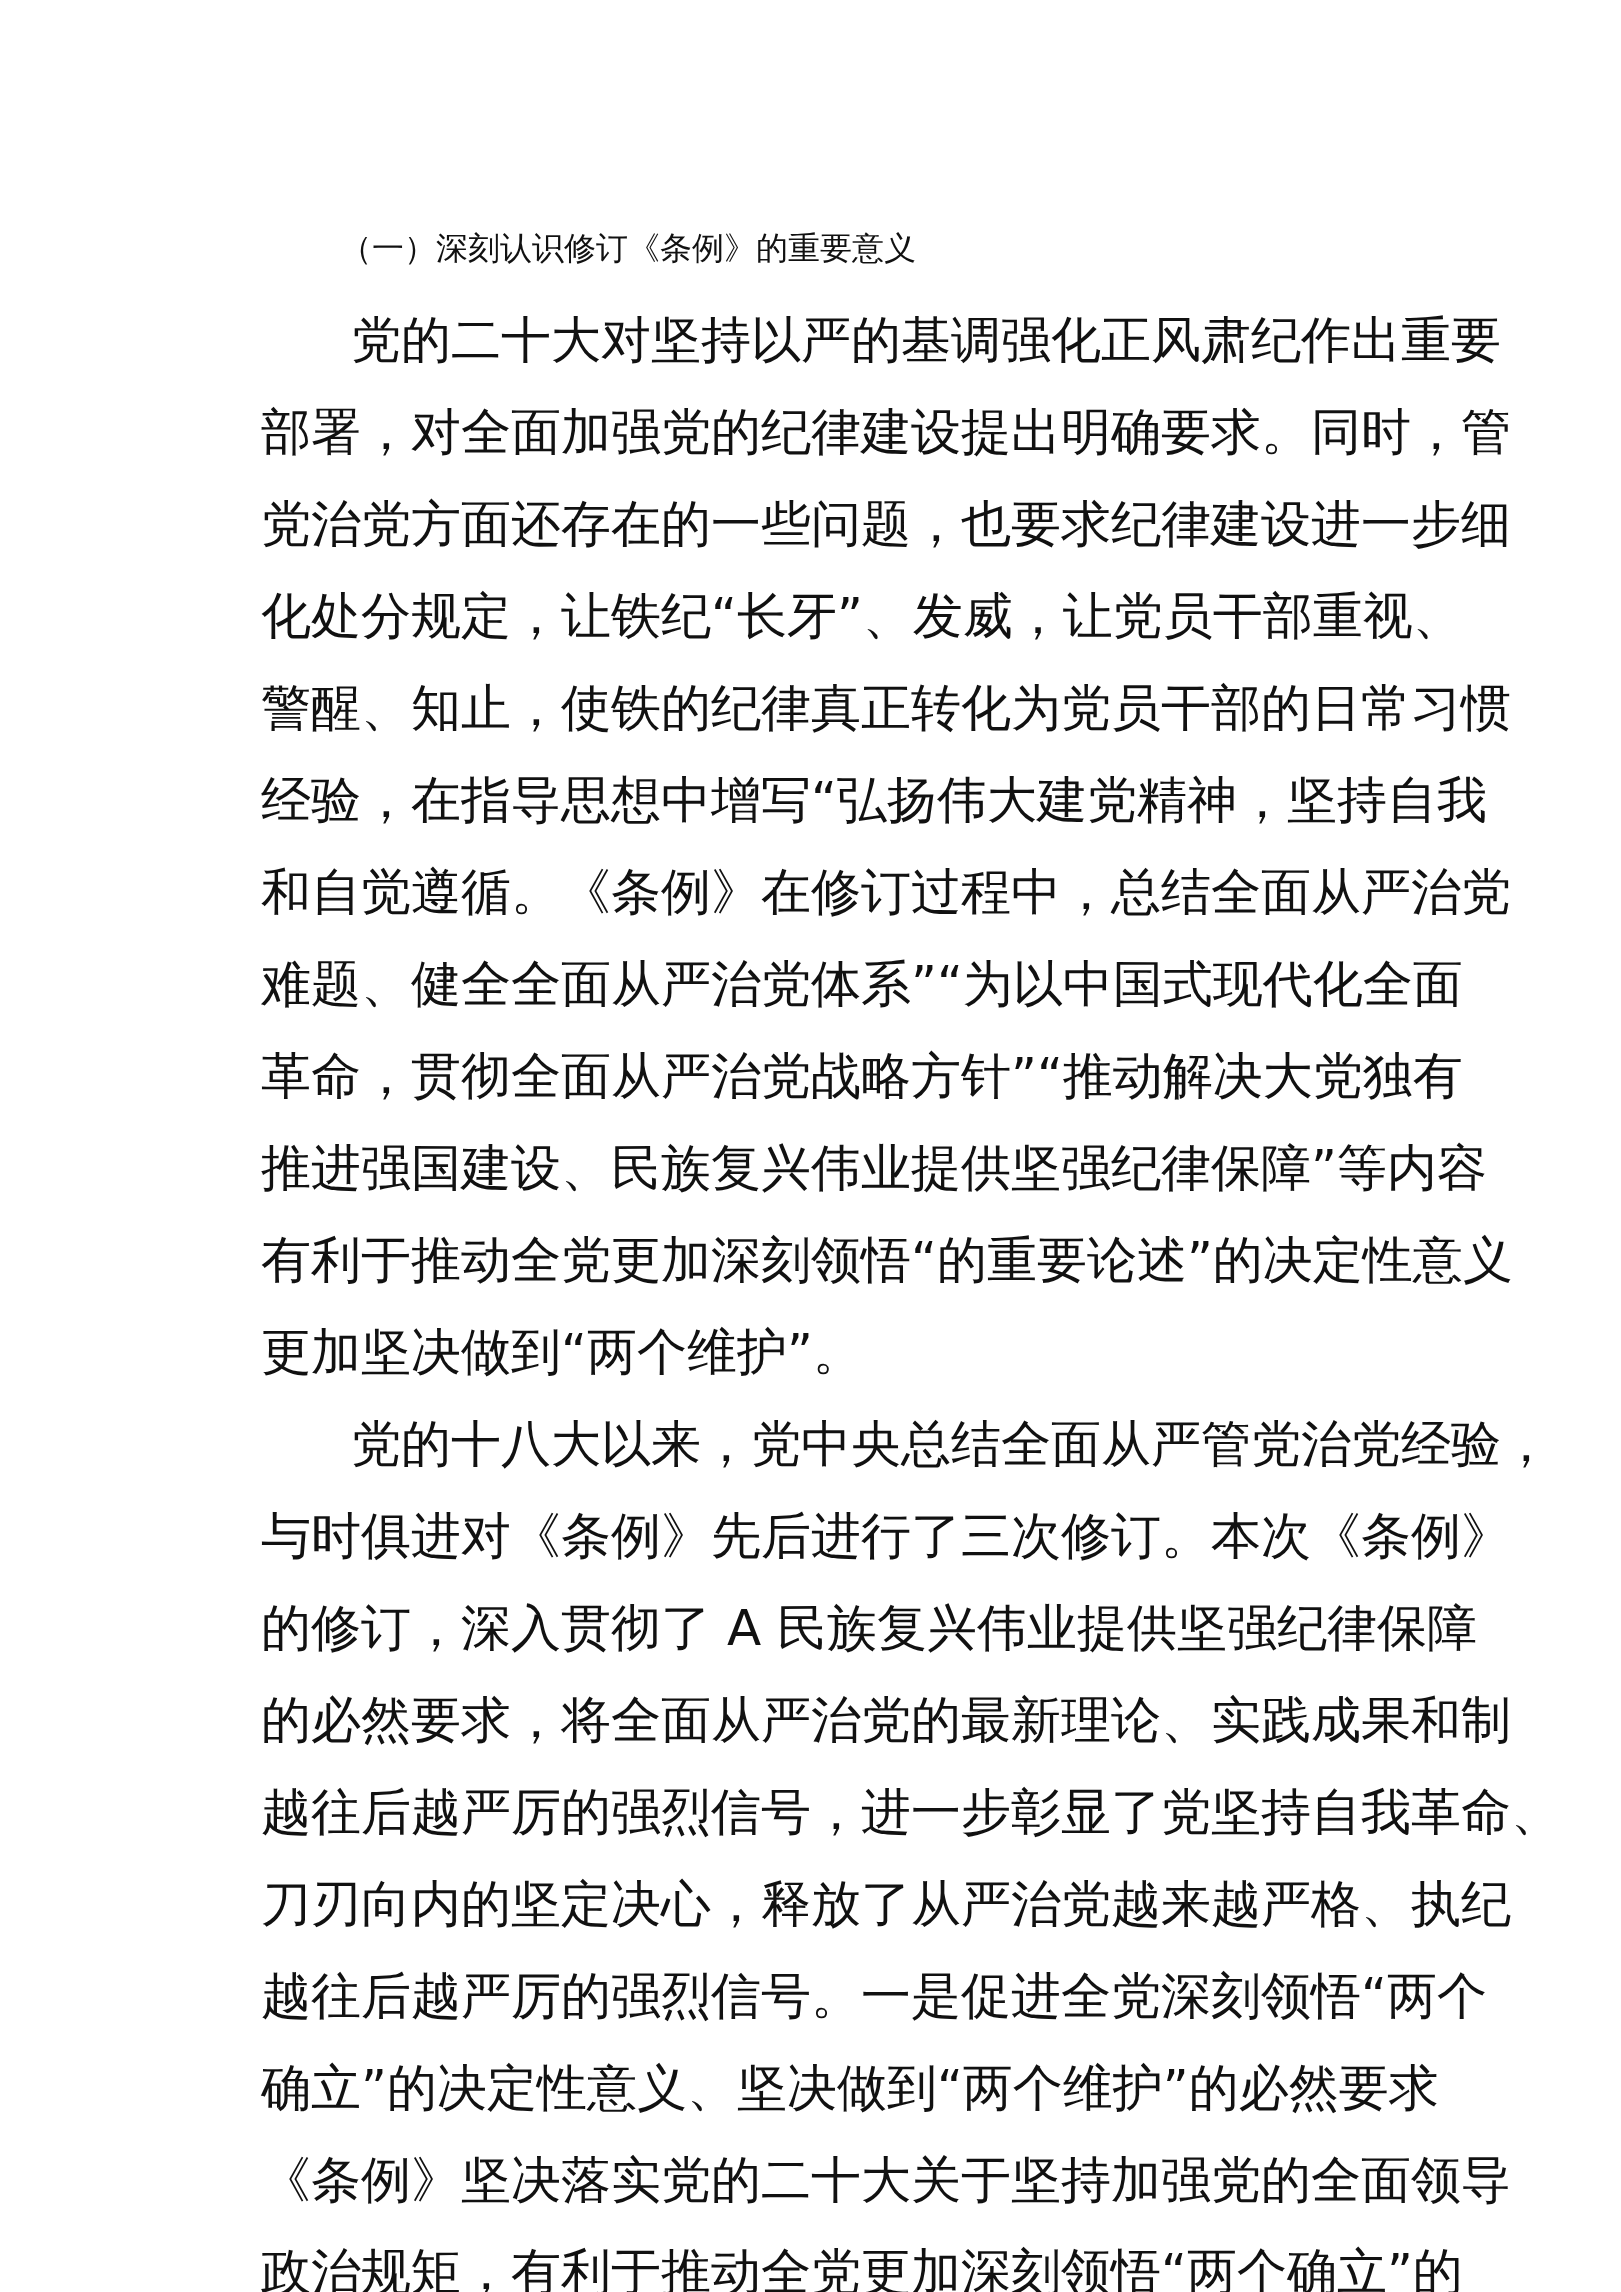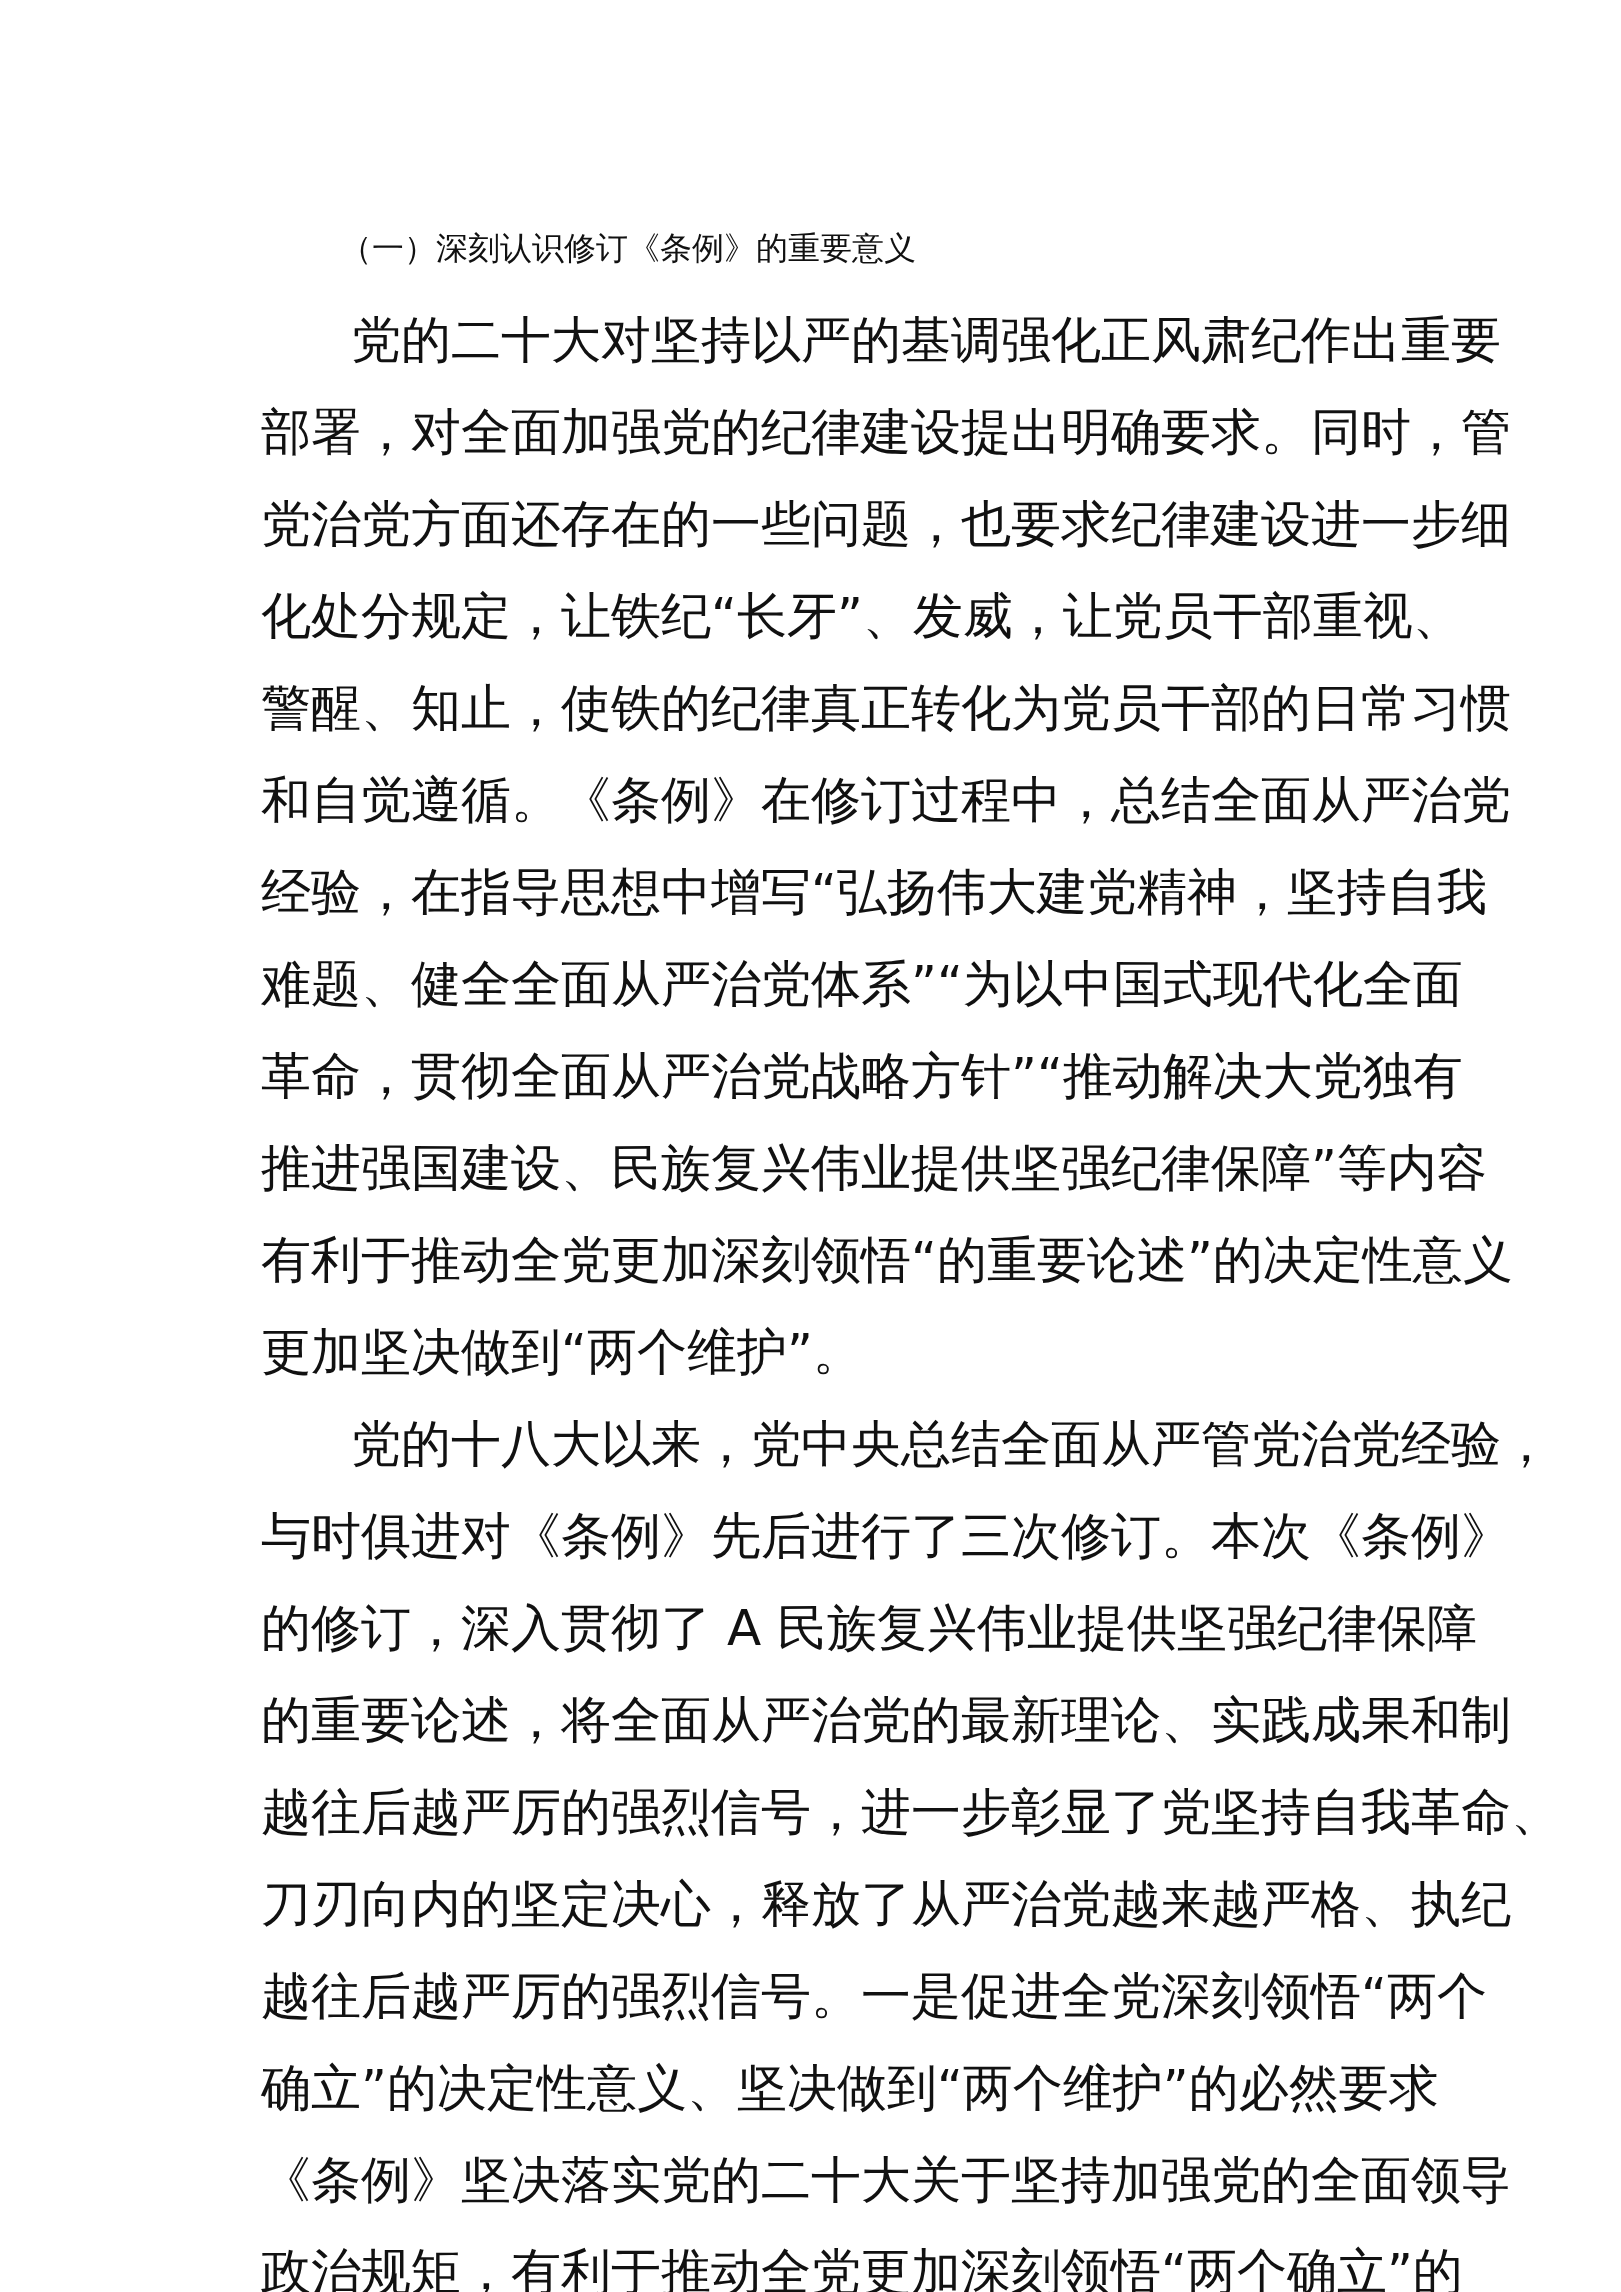--- a/index.html
+++ b/index.html
@@ -51,34 +51,34 @@
 
 <div class="page">
   <h2 class="heading">（一）深刻认识修订《条例》的重要意义</h2>
 
   <div>
     <p class="line indent">党的二十大对坚持以严的基调强化正风肃纪作出重要</p>
     <p class="line">部署，对全面加强党的纪律建设提出明确要求。同时，管</p>
     <p class="line">党治党方面还存在的一些问题，也要求纪律建设进一步细</p>
     <p class="line">化处分规定，让铁纪“长牙”、发威，让党员干部重视、</p>
     <p class="line">警醒、知止，使铁的纪律真正转化为党员干部的日常习惯</p>
+    <p class="line">经验，在指导思想中增写“弘扬伟大建党精神，坚持自我</p>
     <p class="line">和自觉遵循。《条例》在修订过程中，总结全面从严治党</p>
-    <p class="line">经验，在指导思想中增写“弘扬伟大建党精神，坚持自我</p>
     <p class="line">难题、健全全面从严治党体系”“为以中国式现代化全面</p>
     <p class="line">革命，贯彻全面从严治党战略方针”“推动解决大党独有</p>
     <p class="line">推进强国建设、民族复兴伟业提供坚强纪律保障”等内容</p>
     <p class="line">有利于推动全党更加深刻领悟“的重要论述”的决定性意义</p>
     <p class="line last">更加坚决做到“两个维护”。</p>
   </div>
 
   <div>
     <p class="line indent">党的十八大以来，党中央总结全面从严管党治党经验，</p>
     <p class="line">与时俱进对《条例》先后进行了三次修订。本次《条例》</p>
     <p class="line">的修订，深入贯彻了 A 民族复兴伟业提供坚强纪律保障</p>
-    <p class="line">的重要论述，将全面从严治党的最新理论、实践成果和制</p>
+    <p class="line">的必然要求，将全面从严治党的最新理论、实践成果和制</p>
     <p class="line">越往后越严厉的强烈信号，进一步彰显了党坚持自我革命、</p>
     <p class="line">刀刃向内的坚定决心，释放了从严治党越来越严格、执纪</p>
     <p class="line">越往后越严厉的强烈信号。一是促进全党深刻领悟“两个</p>
     <p class="line">确立”的决定性意义、坚决做到“两个维护”的必然要求</p>
     <p class="line">《条例》坚决落实党的二十大关于坚持加强党的全面领导</p>
     <p class="line">政治规矩，有利于推动全党更加深刻领悟“两个确立”的</p>
   </div>
 </div>
 
 

